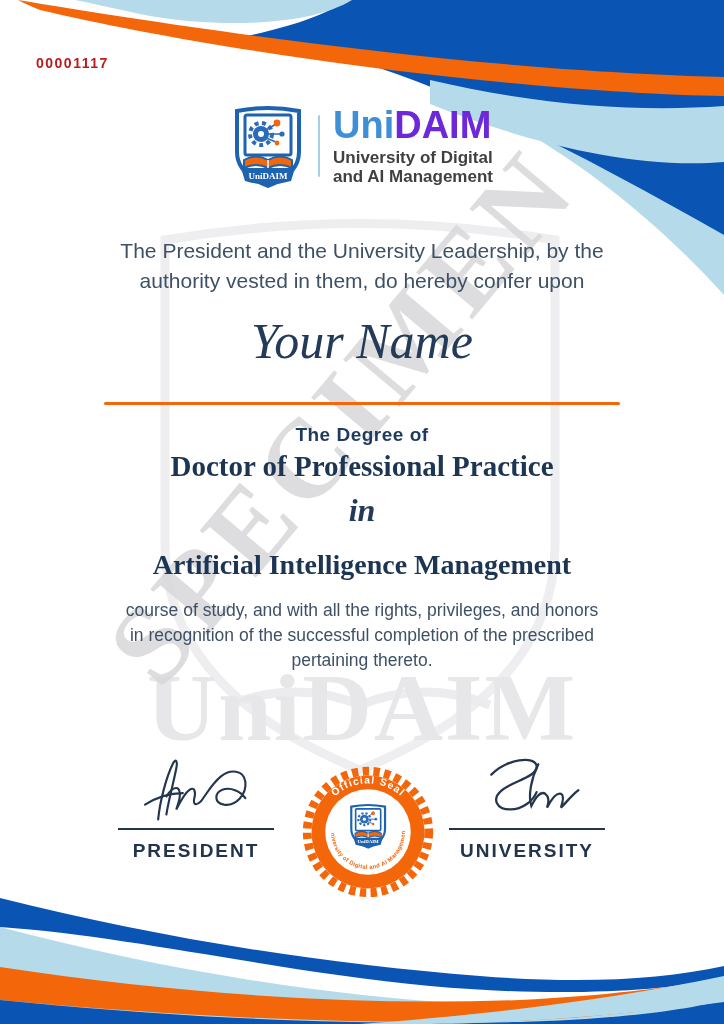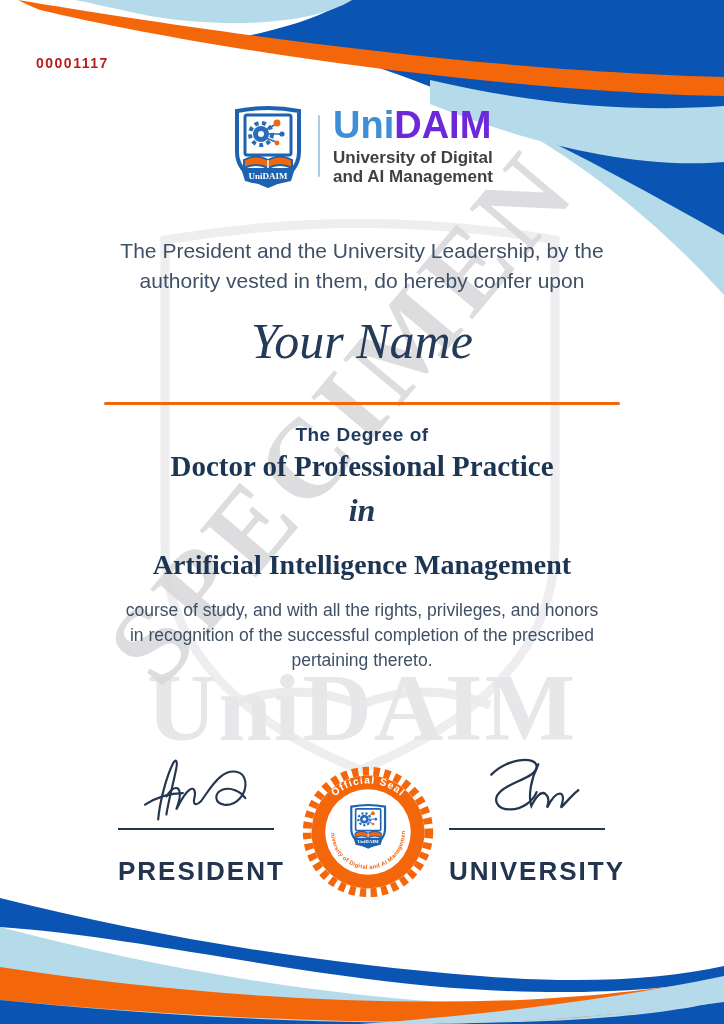--- a/index.html
+++ b/index.html
@@ -58,21 +58,21 @@
   .degree-title{top:450px;font-family:"Liberation Serif",serif;font-size:29px;font-weight:bold;color:#1C3553;}
   .degree-in{top:492px;font-family:"Liberation Serif",serif;font-style:italic;font-weight:bold;font-size:32px;color:#233B58;}
   .degree-field{top:549px;font-family:"Liberation Serif",serif;font-size:28px;font-weight:bold;color:#1C3553;}
   .recognition{top:598px;font-size:17.5px;line-height:25px;color:#3E5066;}
   .seal-statement{top:682px;font-size:18px;line-height:26px;font-weight:bold;color:#1E3A5C;letter-spacing:.2px;}
 
   .sig-block{position:absolute;width:156px;text-align:center;}
   .sig-president{left:118px;top:752px;}
   .sig-registrar{left:449px;top:752px;}
   .sig-line{height:2px;background:#24364F;margin-top:2px;}
-  .sig-label{margin-top:26px;font-size:26px;font-weight:bold;color:#22344E;letter-spacing:2px;}
+  .sig-label{margin-top:10px;font-size:19px;font-weight:bold;color:#22344E;letter-spacing:2px;}
   .seal-wrap{position:absolute;left:298px;top:762px;width:140px;height:140px;}
 </style>
 </head>
 <body>
 
 <div class="cert">
 
   <svg width="0" height="0" style="position:absolute" aria-hidden="true">
     <defs>
       <g id="shieldLogo">

